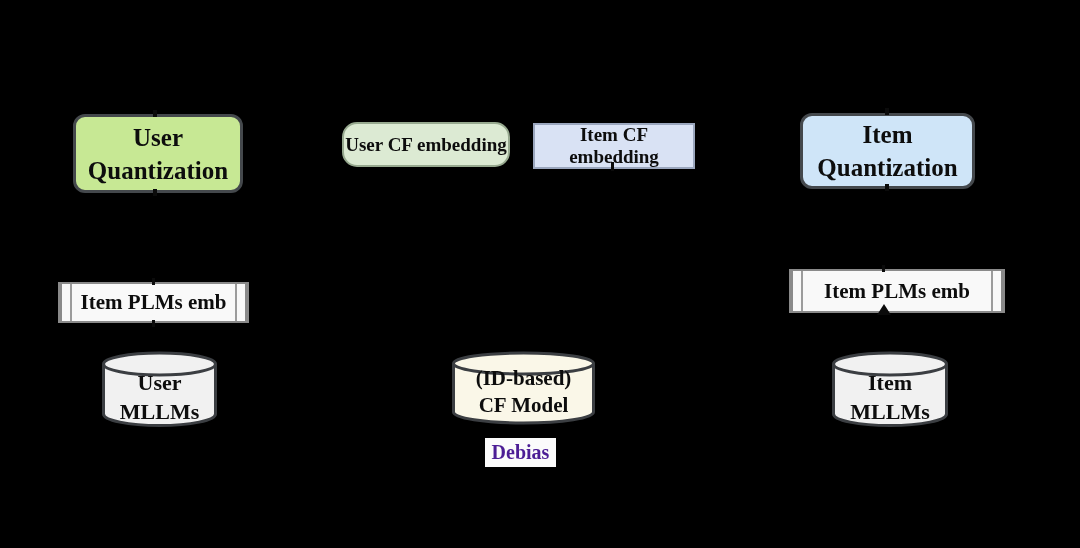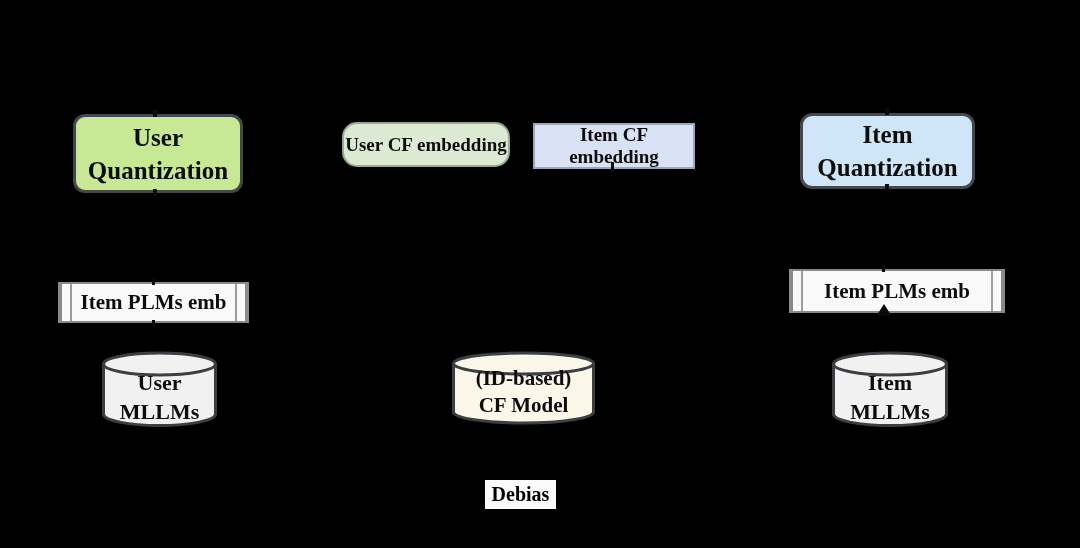--- a/index.html
+++ b/index.html
@@ -19,21 +19,21 @@
   .plms .vline { position:absolute; top:0; bottom:0; width:2px; background:#9c9c9c; }
   .cyl { position:absolute; }
   .cyl svg { position:absolute; left:0; top:0; }
   .cyl-label { position:absolute; left:0; right:0; text-align:center; font-weight:bold;
                color:#0d0d0d; z-index:2; }
   .line { display:block; }
   .mark { position:absolute; background:#0b0b0b; z-index:5; }
   .tri-up { position:absolute; width:0; height:0; border-left:7px solid transparent;
             border-right:7px solid transparent; border-bottom:11px solid #0b0b0b;
             background:none; z-index:5; }
-  .debias { background:#fbfbfb; font-weight:bold; font-size:20px; color:#000000;margin-top:42px; }
+  .debias { background:#fbfbfb; font-weight:bold; font-size:20px; color:#4c1d95; }
 </style>
 </head>
 <body>
 
 <div id="canvas">
 
   <div class="node rounded" style="left:73px; top:114px; width:170px; height:79px; background:#c7e894;">
     <div>
       <span class="line">User</span>
       <span class="line">Quantization</span>

